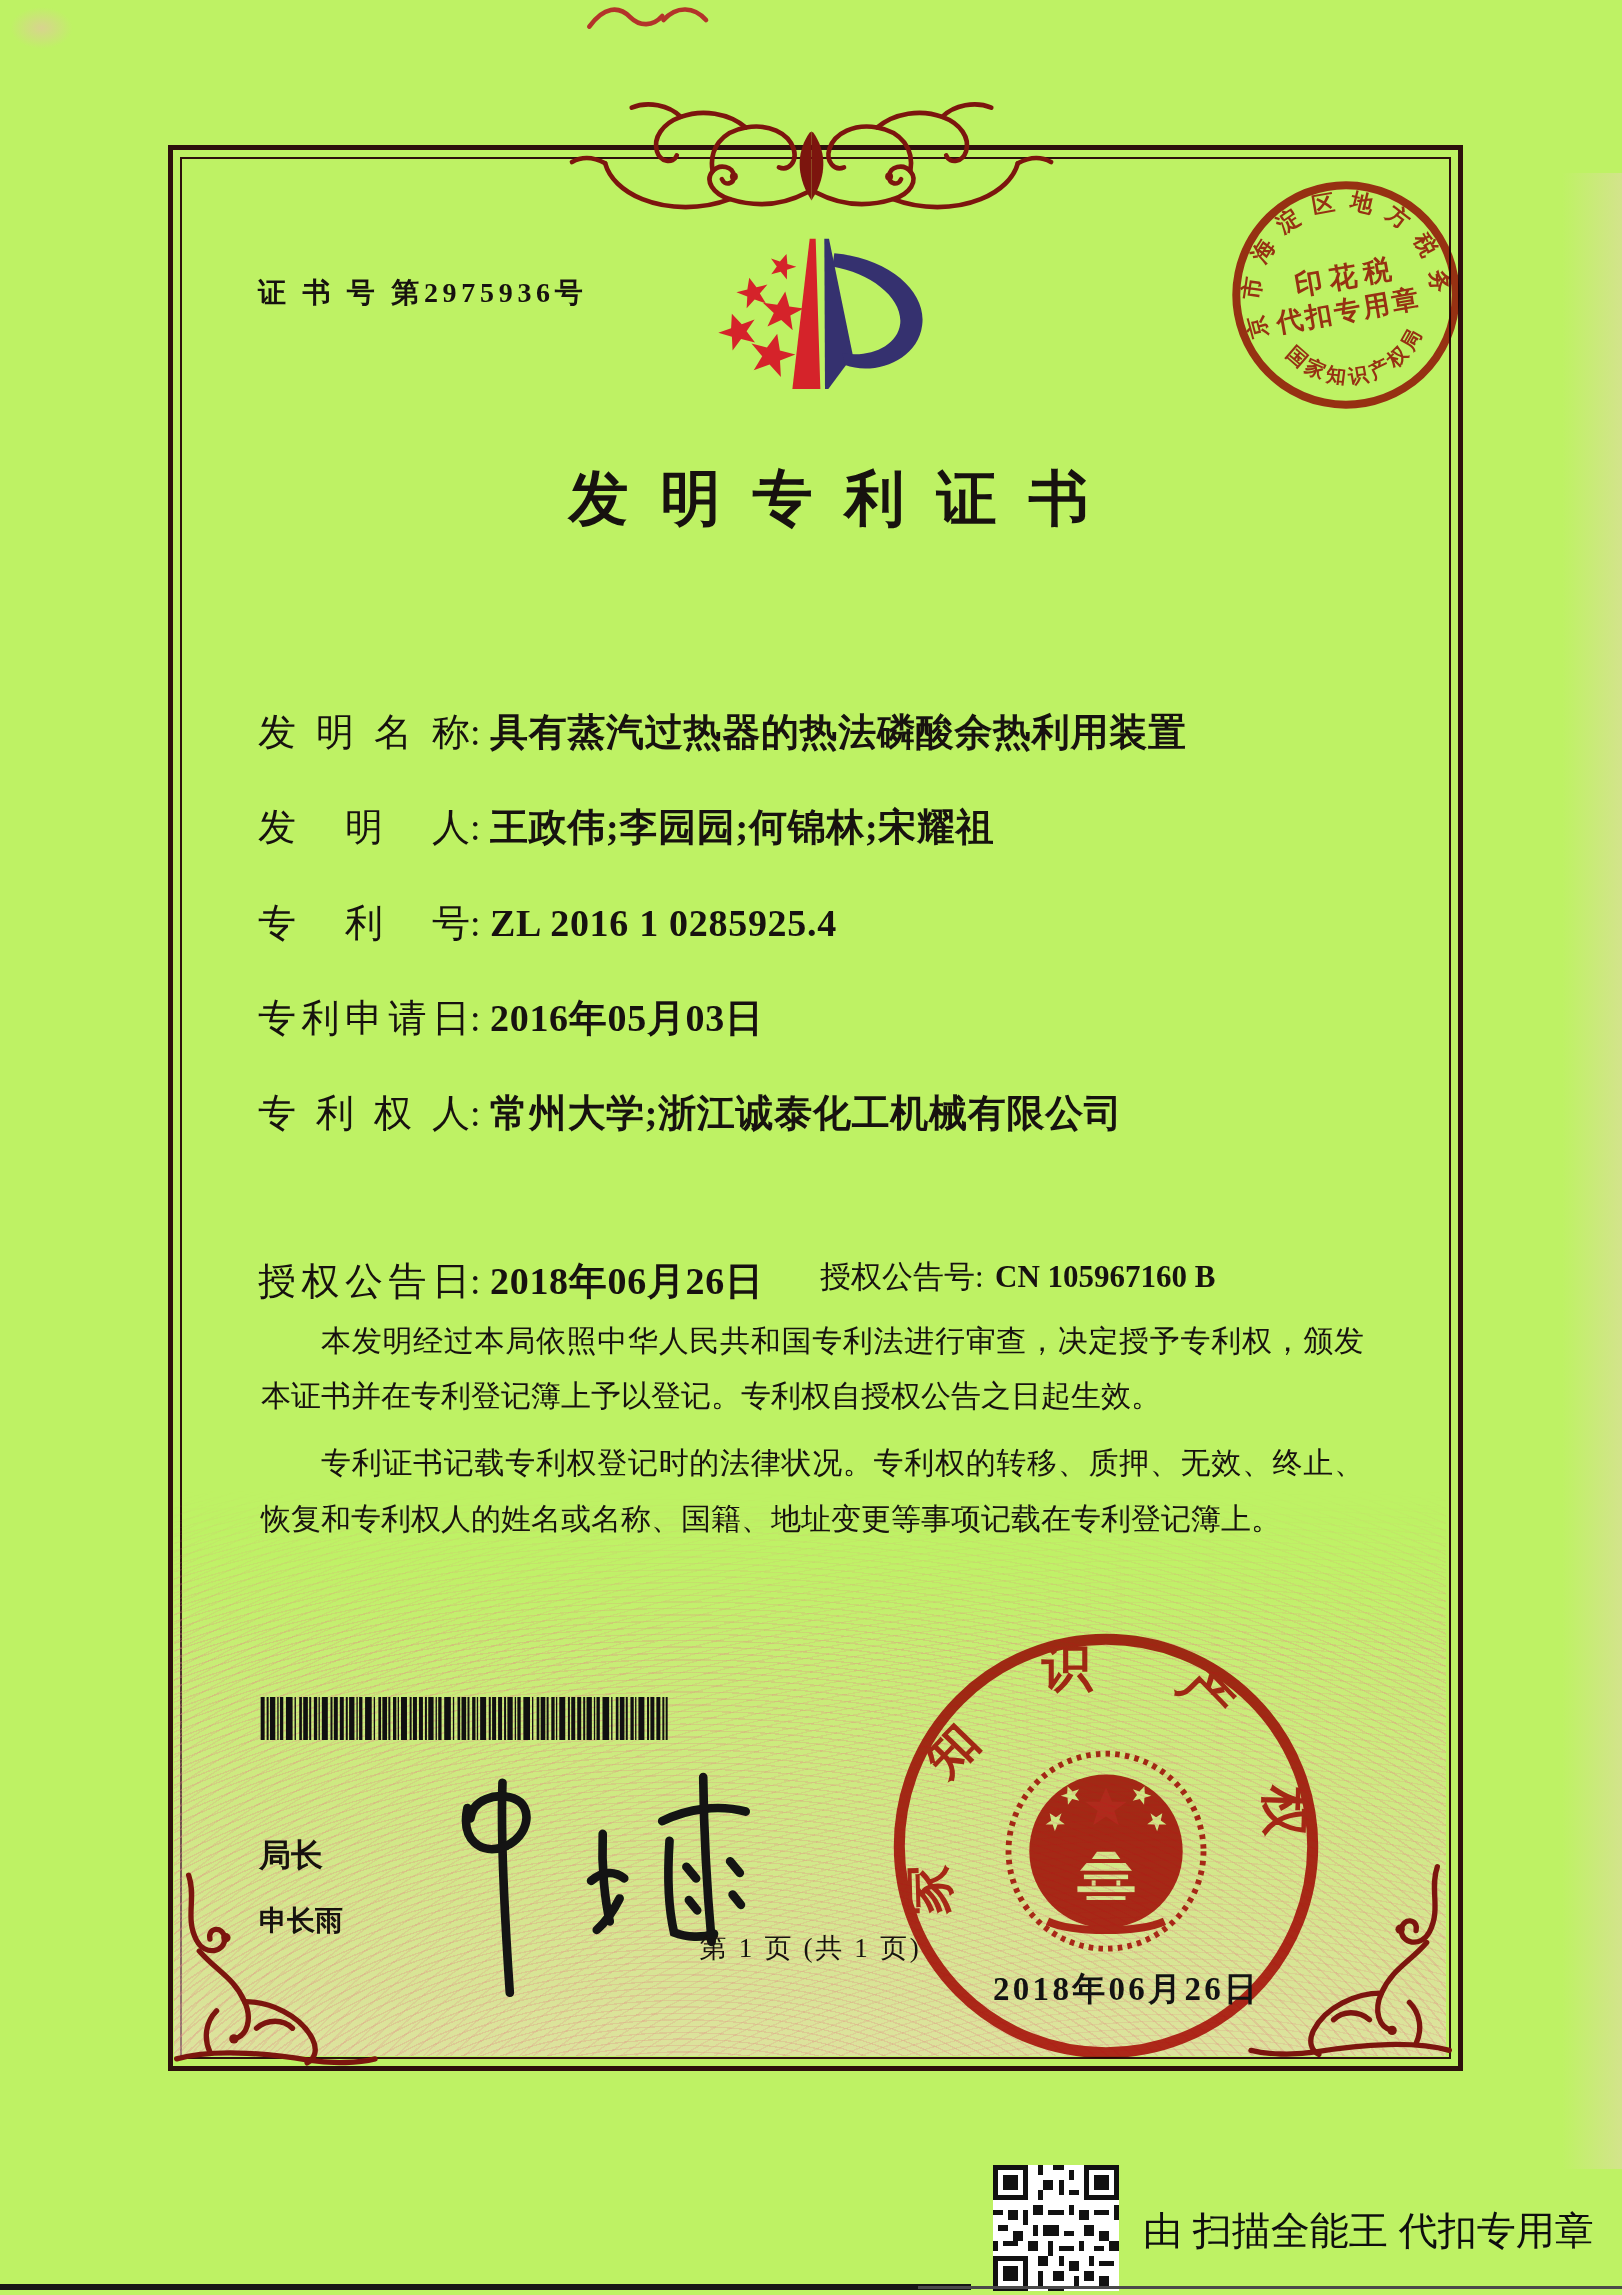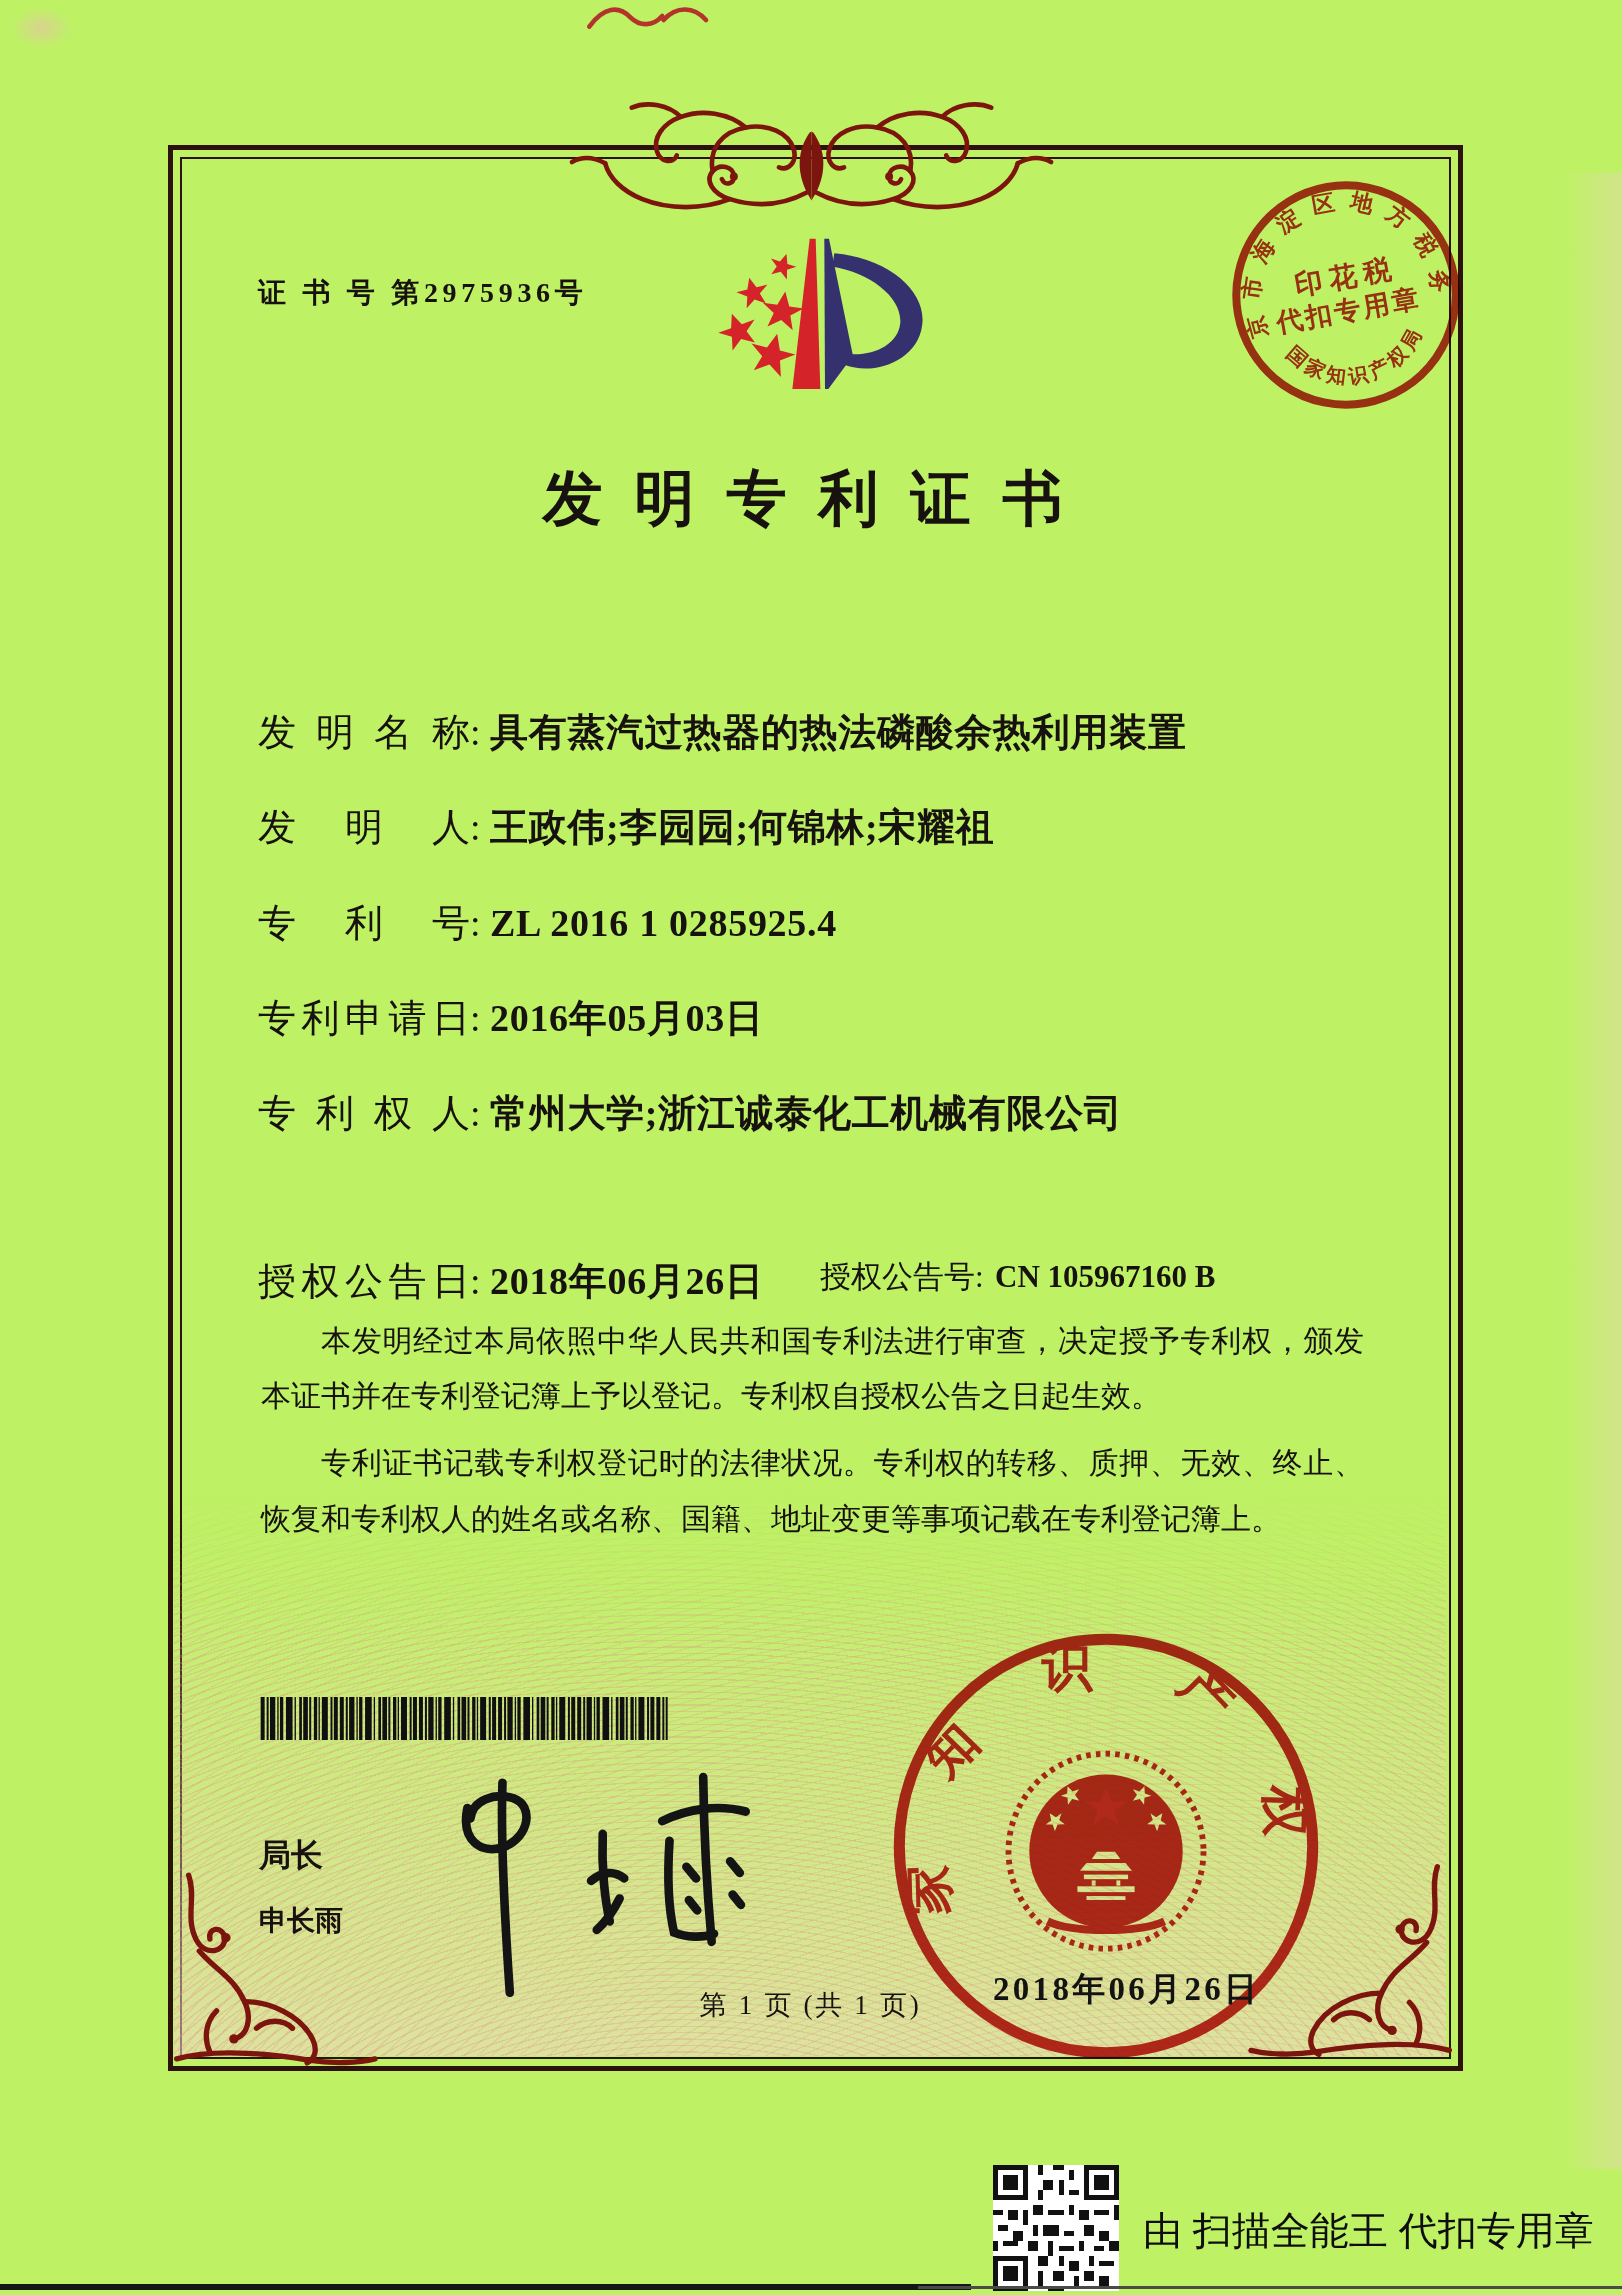--- a/index.html
+++ b/index.html
@@ -34,40 +34,40 @@
   .orn{position:absolute;pointer-events:none;}
   .orn-top{left:562px;top:93px;width:499px;height:136px;}
   .orn-bl{left:170px;top:1871px;width:213px;height:200px;}
   .orn-br{left:1243px;top:1856px;width:213px;height:213px;transform:scaleX(-1);}
   .orn-scrap{left:584px;top:0;width:126px;height:32px;}
   
   .certno{position:absolute;left:258px;top:274px;font-size:28px;letter-spacing:4.7px;
     font-weight:600;white-space:nowrap;}
   .logo{position:absolute;left:697px;top:224px;width:244px;height:201px;}
   .title{position:absolute;left:168px;top:459px;width:1285px;text-align:center;
-    font-size:60px;font-weight:700;letter-spacing:32px;text-indent:16px;white-space:nowrap;}
+    font-size:60px;font-weight:700;letter-spacing:32px;text-indent:16px;white-space:nowrap;padding-left:26px;}
   .row{position:absolute;left:258px;font-size:38px;white-space:nowrap;}
   .row .lab{display:inline-block;width:212px;text-align:justify;text-align-last:justify;}
   .row .colon{display:inline-block;width:20px;}
   .row .val{font-weight:700;letter-spacing:0.7px;}
   .grant2{position:absolute;left:820px;top:0;font-size:31px;white-space:nowrap;}
   .grant2 .colon{display:inline-block;width:20px;}
   .grant2 .val{font-weight:700;}
   .bodytext{position:absolute;left:249px;top:1301px;width:1127px;font-size:30px;
     line-height:1.84;text-align:justify;}
   .bodytext p{margin:12px;text-indent:2em;}
   .barcode{position:absolute;left:258px;top:1697px;width:411px;height:43px;}
   .signer-title{position:absolute;left:259px;top:1834px;font-size:32px;font-weight:600;}
   .signer-name{position:absolute;left:259px;top:1902px;font-size:28px;font-weight:600;}
   .signature{position:absolute;left:399px;top:1742px;width:413px;height:266px;transform:rotate(-2deg);}
   .seal{position:absolute;left:885px;top:1625px;width:442px;height:442px;
     mix-blend-mode:multiply;opacity:.95;}
   .seal-date{position:absolute;left:993px;top:1967px;font-size:33px;font-weight:600;
     letter-spacing:3.3px;color:#131313;white-space:nowrap;}
-  .pagefoot{position:absolute;left:168px;top:1987px;width:1285px;text-align:center;
+  .pagefoot{position:absolute;left:168px;top:1930px;width:1285px;text-align:center;
     font-size:27px;letter-spacing:2.7px;}
   .stamp{position:absolute;left:1223px;top:172px;width:246px;height:246px;
     transform:rotate(-10deg);mix-blend-mode:multiply;opacity:.92;}
   
   .qr{position:absolute;left:993px;top:2165px;width:126px;height:126px;}
   .scan-caption{position:absolute;left:1143px;top:2204px;font-size:39px;color:#0e0e0e;
     font-family:"Liberation Sans","DejaVu Sans",sans-serif;white-space:nowrap;}
   .scanline-a{position:absolute;left:0;top:2284px;width:971px;height:6px;background:#161616;}
   .scanline-b{position:absolute;left:918px;top:2286px;width:704px;height:2.7px;background:#4a4a4a;}
 </style>

